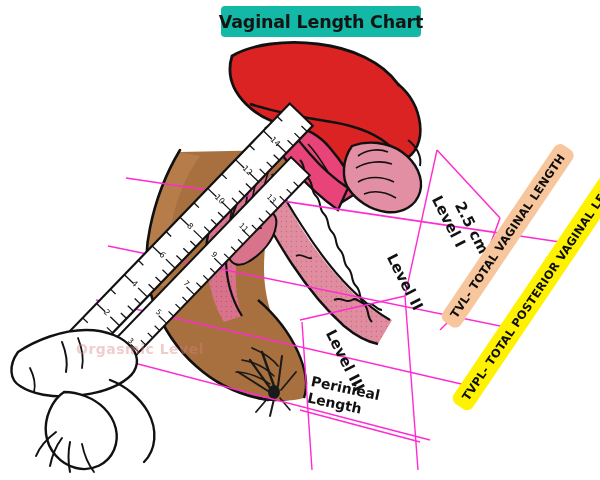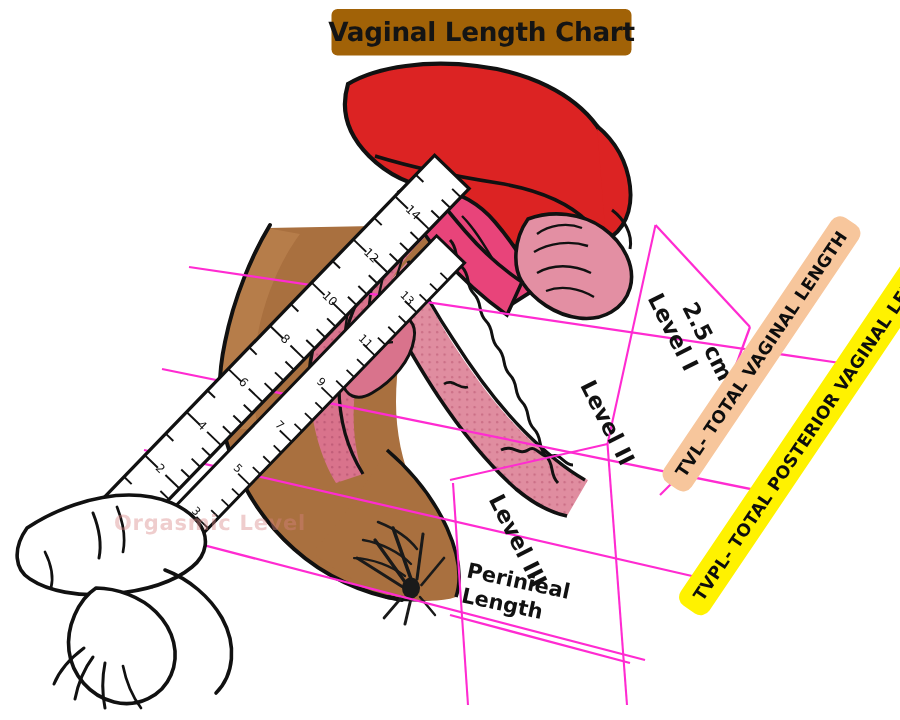--- a/index.html
+++ b/index.html
@@ -20,21 +20,21 @@
     position:absolute;left:0;top:0;
     width:600px;height:480px;
     overflow:visible;
   }
 
   
   #title-banner{
     position:absolute;
     left:221px;top:6px;
     width:200px;height:31px;
-    background:#a16207;
+    background:#14b8a6;
     border-radius:4px;
     display:flex;align-items:center;justify-content:center;
     z-index:40;
   }
   #title-banner span{
     font-family:"DejaVu Sans", sans-serif;
     font-weight:bold;
     font-size:17.5px;
     letter-spacing:-0.2px;
     color:#141414;

